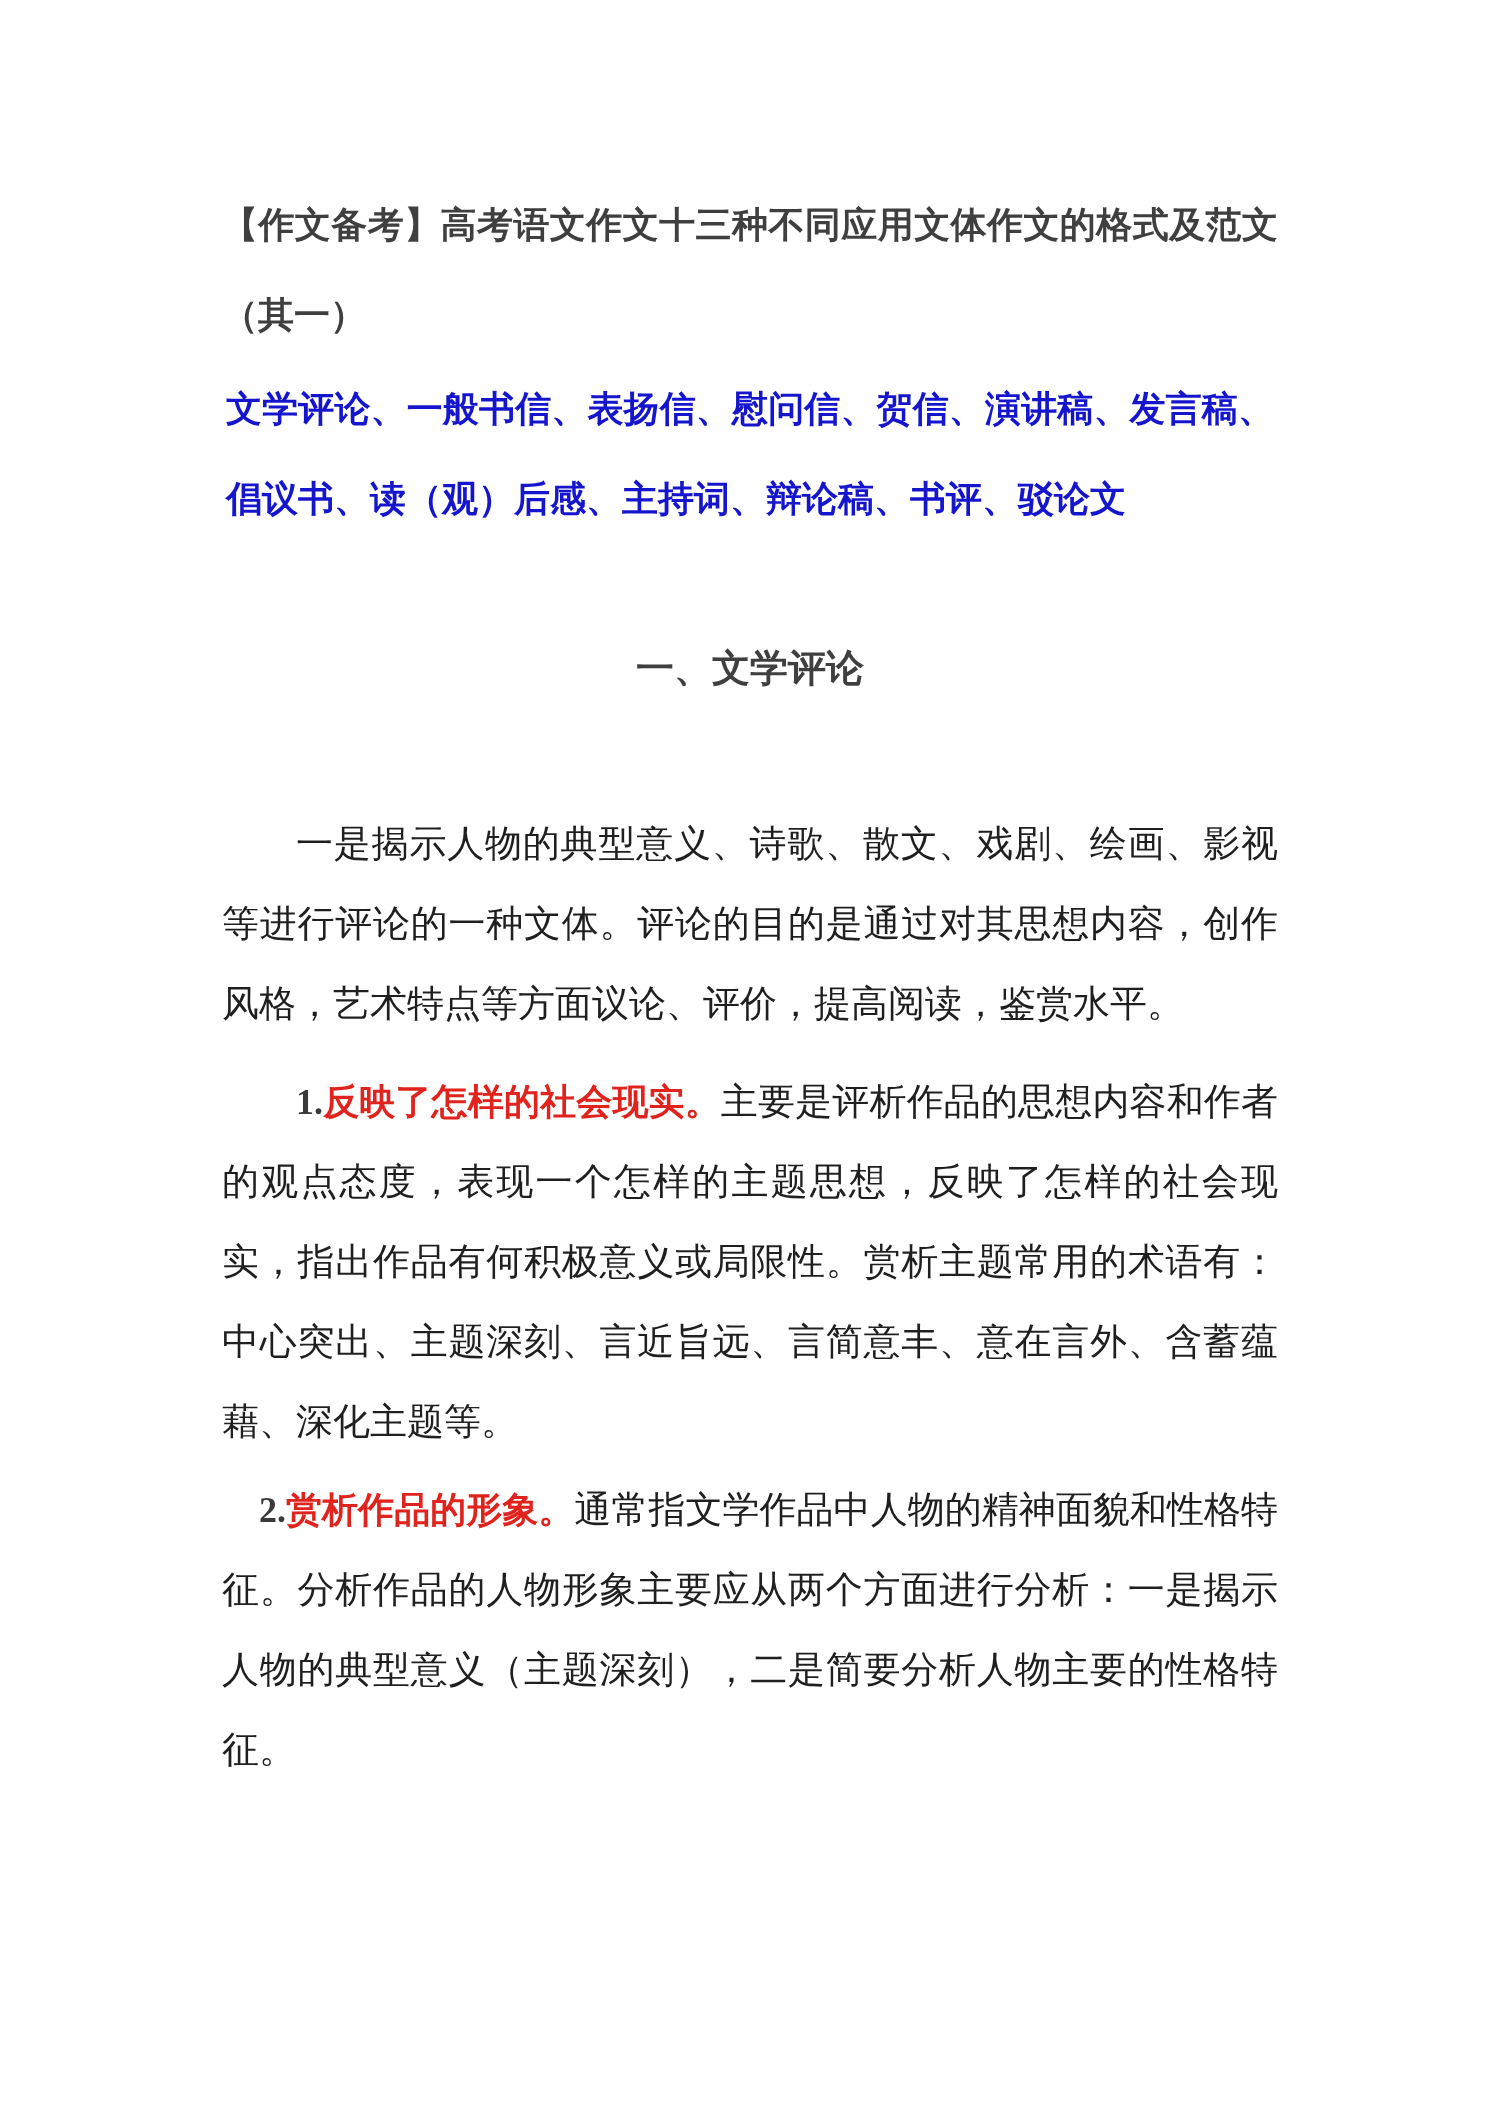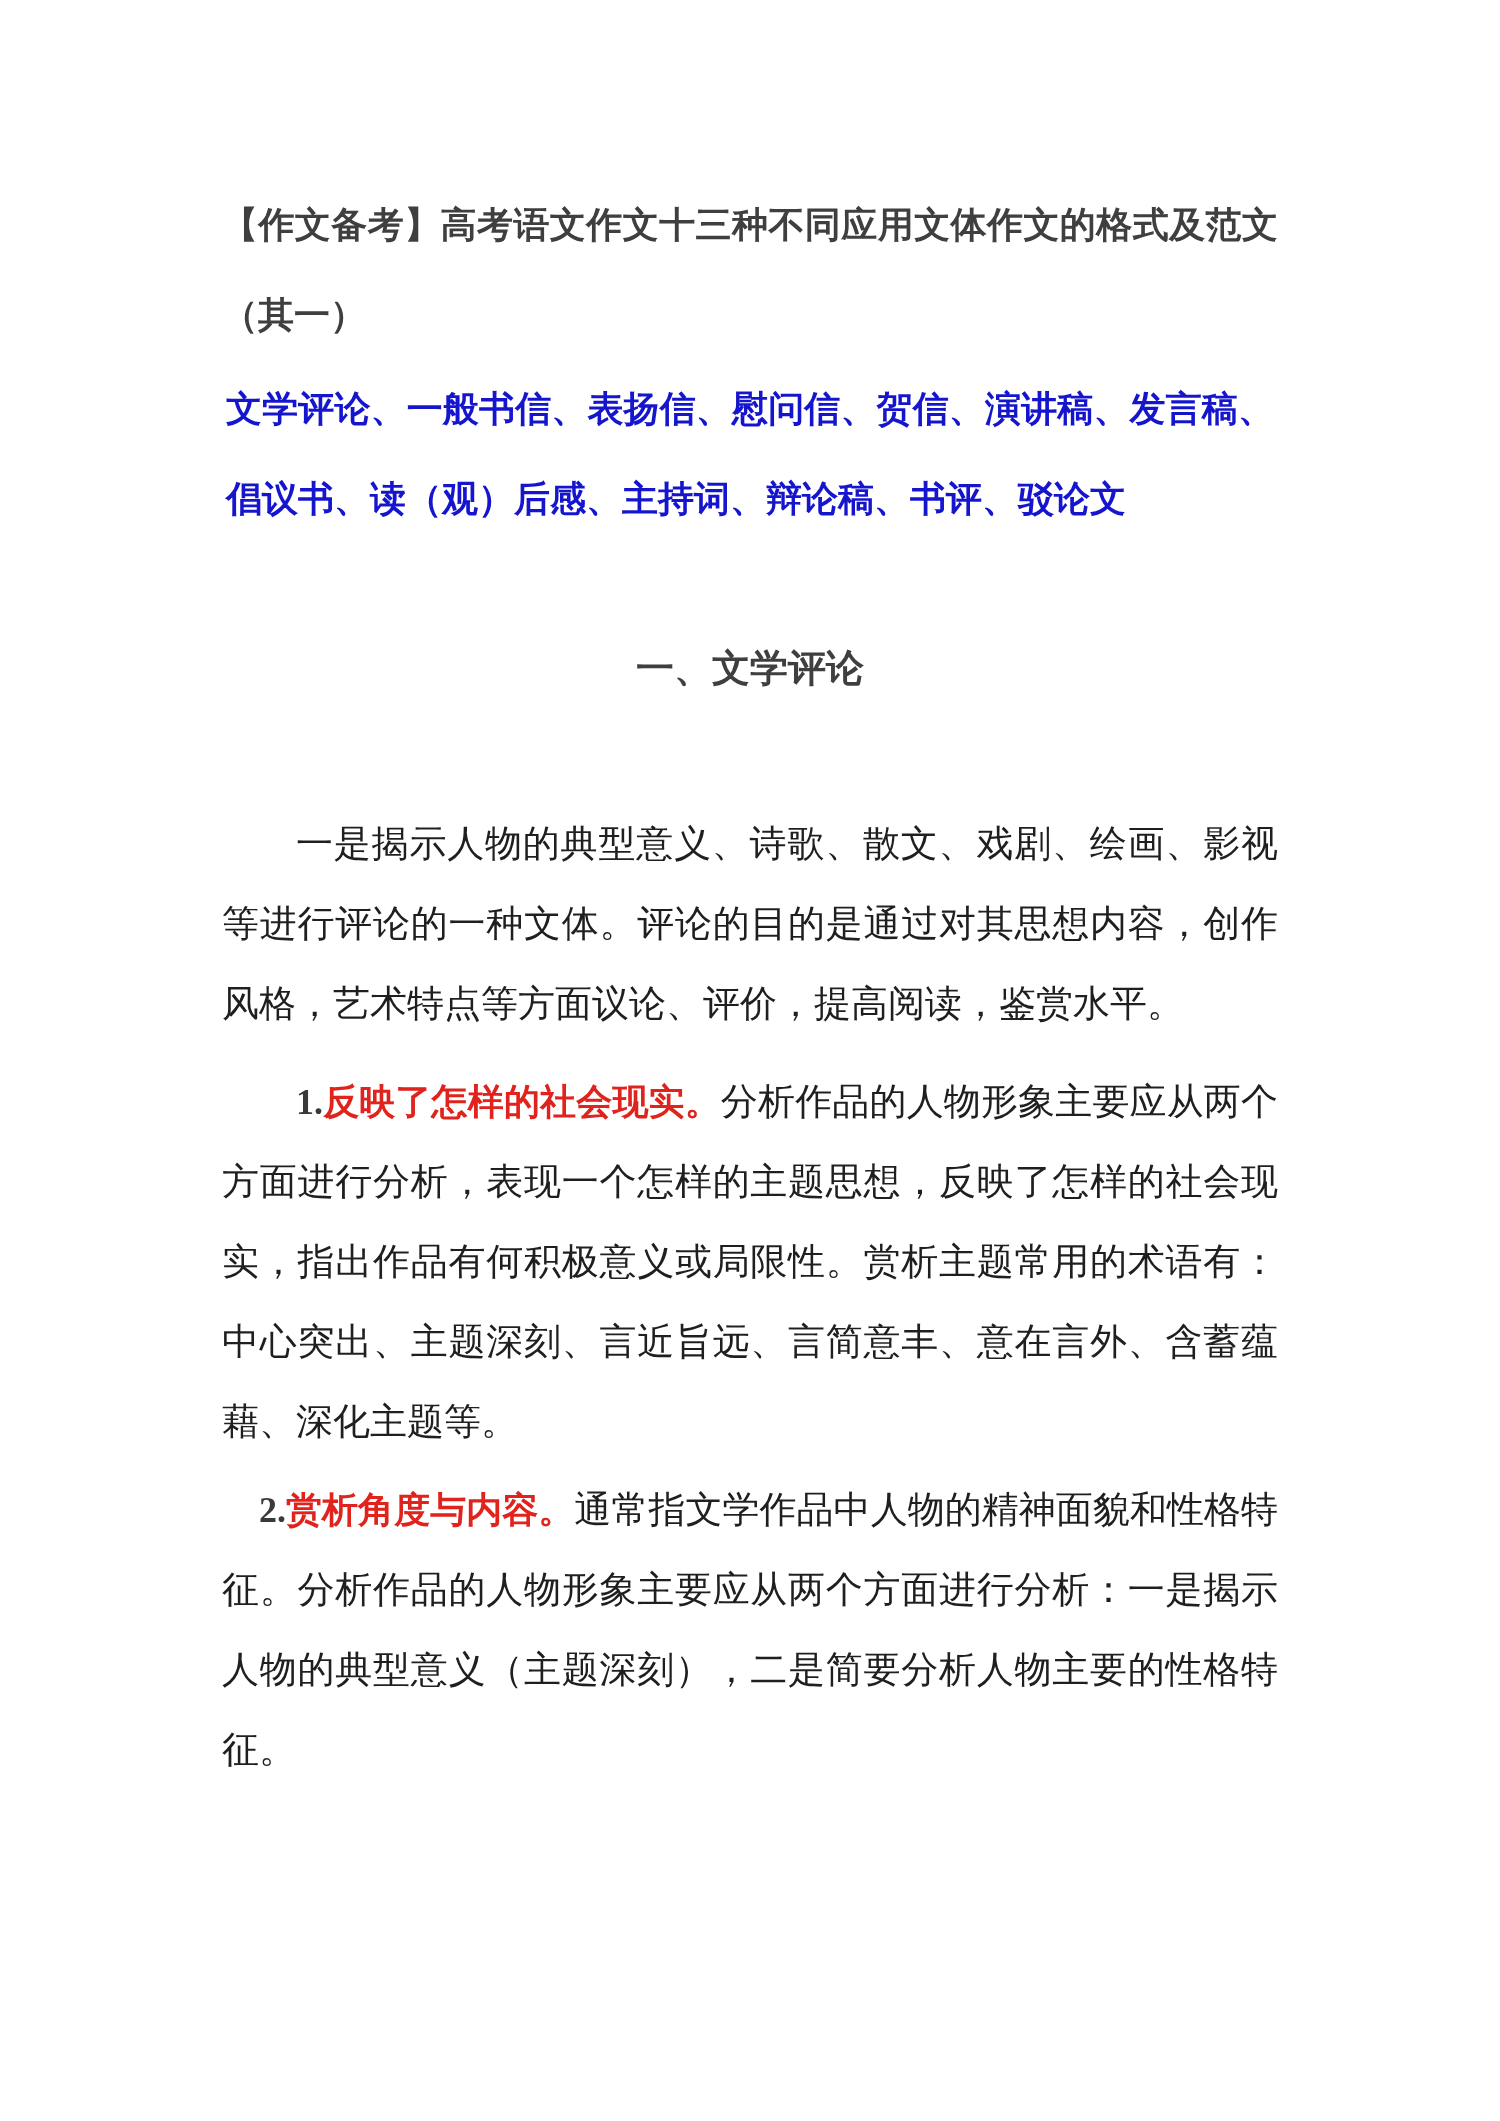--- a/index.html
+++ b/index.html
@@ -85,18 +85,18 @@
 
     <h1 class="doc-title">【作文备考】高考语文作文十三种不同应用文体作文的格式及范文（其一）</h1>
 
     <p class="doc-subtitle">文学评论、一般书信、表扬信、慰问信、贺信、演讲稿、发言稿、倡议书、读（观）后感、主持词、辩论稿、书评、驳论文</p>
 
     <h2 class="section-heading">一、文学评论</h2>
 
     <p class="body-para first indent-2">一是揭示人物的典型意义、诗歌、散文、戏剧、绘画、影视等进行评论的一种文体。评论的目的是通过对其思想内容，创作风格，艺术特点等方面议论、评价，提高阅读，鉴赏水平。</p>
 
 
-    <p class="body-para indent-2 item-1"><span class="num">1.</span><span class="lead-red">反映了怎样的社会现实。</span><span>分析作品的人物形象主要应从两个方面进行分析，表现一个怎样的主题思想，反映了怎样的社会现实，指出作品有何积极意义或局限性。赏析主题常用的术语有：中心突出、主题深刻、言近旨远、言简意丰、意在言外、含蓄蕴藉、深化主题等。</span></p>
+    <p class="body-para indent-2 item-1"><span class="num">1.</span><span class="lead-red">反映了怎样的社会现实。</span><span>主要是评析作品的思想内容和作者的观点态度，表现一个怎样的主题思想，反映了怎样的社会现实，指出作品有何积极意义或局限性。赏析主题常用的术语有：中心突出、主题深刻、言近旨远、言简意丰、意在言外、含蓄蕴藉、深化主题等。</span></p>
 
-    <p class="body-para indent-1 item-2"><span class="num">2.</span><span class="lead-red">赏析角度与内容。</span><span>通常指文学作品中人物的精神面貌和性格特征。分析作品的人物形象主要应从两个方面进行分析：一是揭示人物的典型意义（主题深刻），二是简要分析人物主要的性格特征。</span></p>
+    <p class="body-para indent-1 item-2"><span class="num">2.</span><span class="lead-red">赏析作品的形象。</span><span>通常指文学作品中人物的精神面貌和性格特征。分析作品的人物形象主要应从两个方面进行分析：一是揭示人物的典型意义（主题深刻），二是简要分析人物主要的性格特征。</span></p>
 
   </div>
 </div>
 
 </body></html>

